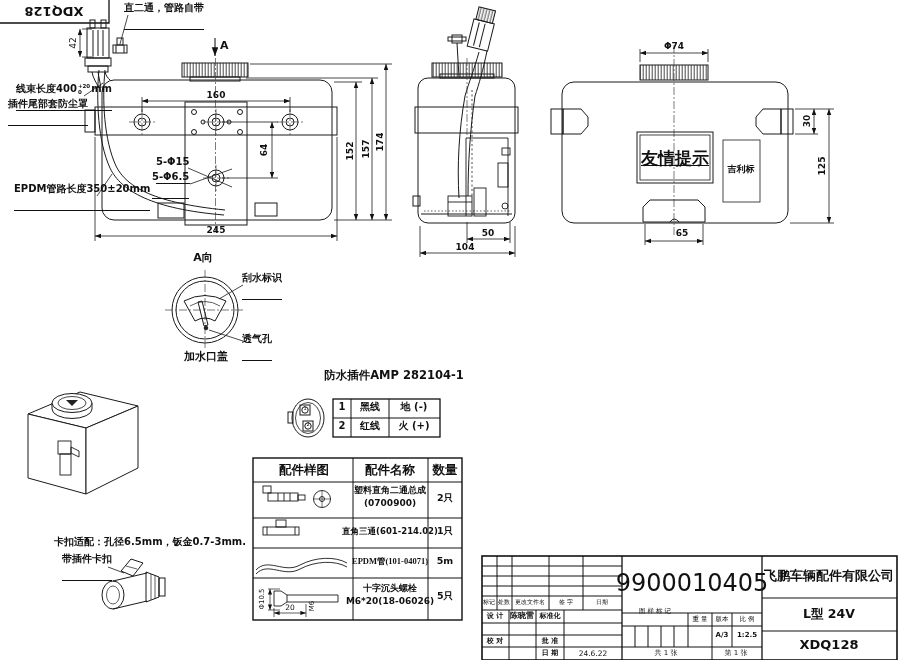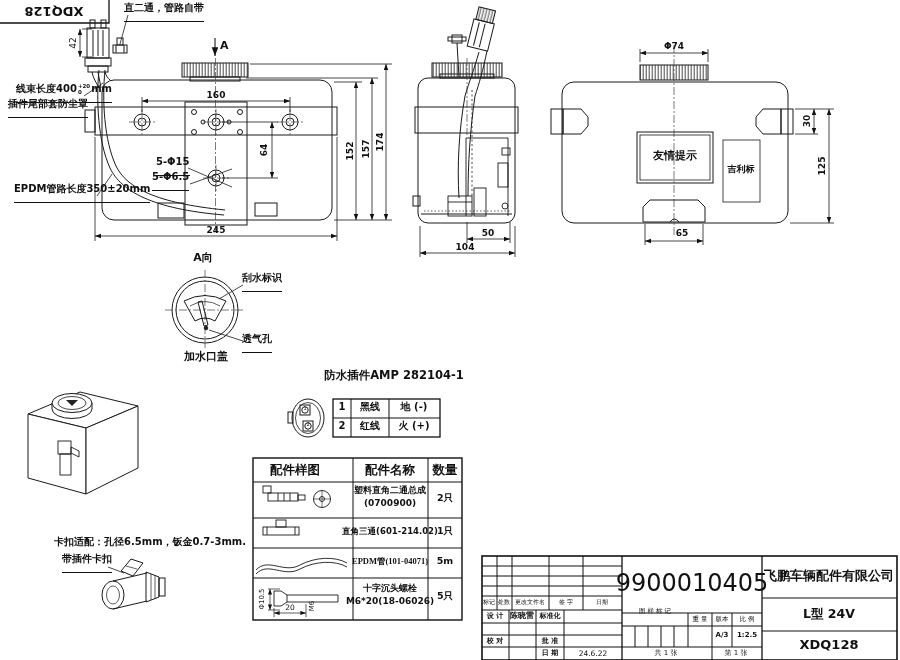--- a/index.html
+++ b/index.html
@@ -3,21 +3,21 @@
 <meta charset="utf-8">
 <style>
   html,body{margin:0;padding:0;background:#fff;}
   #sheet{position:relative;width:900px;height:660px;background:#fff;overflow:hidden;
          font-family:"DejaVu Sans","Liberation Sans",sans-serif;color:#111;}
   #lines{position:absolute;left:0;top:0;}
   .t{position:absolute;white-space:nowrap;color:#111;line-height:1.05;}
   .b{font-weight:bold;}
   .c{transform:translateX(-50%);}
   .rot{transform:translate(-50%,-50%) rotate(-90deg);}
-  .u{border-bottom:1px solid #111;padding-bottom:7px;}
+  .u{border-bottom:1px solid #111;padding-bottom:15px;}
   .flip{transform:translateX(-50%) rotate(180deg);transform-origin:center;}
   .stack{display:inline-flex;flex-direction:column;line-height:1;font-size:5.5px;margin:0 1px;}
 </style>
 </head>
 <body>
 
 <div id="sheet">
 
 <svg id="lines" width="900" height="660" viewBox="0 0 900 660">
   <defs>
@@ -356,42 +356,42 @@
 <span class="t b u" style="left:152px;top:172px;font-size:10px;">5-Φ6.5</span>
 <span class="t rot b" style="left:351px;top:151px;font-size:9px;">152</span>
 <span class="t rot b" style="left:367px;top:149px;font-size:9px;">157</span>
 <span class="t rot b" style="left:381px;top:142px;font-size:9px;">174</span>
 <span class="t c b" style="left:216px;top:226px;font-size:9px;">245</span>
 
 <span class="t c b" style="left:488px;top:229px;font-size:9px;">50</span>
 <span class="t c b" style="left:465px;top:243px;font-size:9px;">104</span>
 
 <span class="t c b" style="left:674px;top:42px;font-size:9px;">Φ74</span>
-<span class="t c b" style="left:675px;top:150px;font-size:11px;">友情提示</span>
+<span class="t c b" style="left:675px;top:150px;font-size:17px;text-decoration:underline;">友情提示</span>
 <span class="t c b" style="left:741px;top:165px;font-size:9px;">吉利标</span>
 <span class="t rot b" style="left:808px;top:121px;font-size:9px;">30</span>
 <span class="t rot b" style="left:823px;top:166px;font-size:9px;">125</span>
 <span class="t c b" style="left:674px;top:229px;font-size:9px;margin-left:8px;">65</span>
 
 <span class="t c b" style="left:203px;top:252px;font-size:11px;">A向</span>
 <span class="t b u" style="left:242px;top:273px;font-size:10px;">刮水标识</span>
 <span class="t b u" style="left:242px;top:334px;font-size:10px;">透气孔</span>
 <span class="t c b" style="left:206px;top:351px;font-size:11px;">加水口盖</span>
 
 <span class="t c b" style="left:394px;top:369px;font-size:11.5px;">防水插件AMP 282104-1</span>
 <span class="t c" style="left:305px;top:406px;font-size:5px;">1</span>
 <span class="t c" style="left:308px;top:422px;font-size:5px;">2</span>
 <span class="t c b" style="left:342px;top:402px;font-size:10px;">1</span>
 <span class="t c b" style="left:370px;top:402px;font-size:10px;">黑线</span>
 <span class="t c b" style="left:414px;top:402px;font-size:10px;">地 (-)</span>
 <span class="t c b" style="left:342px;top:421px;font-size:10px;">2</span>
 <span class="t c b" style="left:370px;top:421px;font-size:10px;">红线</span>
 <span class="t c b" style="left:414px;top:421px;font-size:10px;">火 (+)</span>
 
-<span class="t c b" style="left:295px;top:463px;font-size:12.5px;">配件样图</span>
+<span class="t c b" style="left:304px;top:463px;font-size:12.5px;">配件样图</span>
 <span class="t c b" style="left:390px;top:463px;font-size:12.5px;">配件名称</span>
 <span class="t c b" style="left:445px;top:463px;font-size:12.5px;">数量</span>
 <span class="t c b" style="left:390px;top:486px;font-size:9px;">塑料直角二通总成</span>
 <span class="t c b" style="left:390px;top:499px;font-size:9px;">(0700900)</span>
 <span class="t c b" style="left:445px;top:493px;font-size:9.5px;">2只</span>
 <span class="t c b" style="left:390px;top:527px;font-size:8.5px;">直角三通(601-214.02)</span>
 <span class="t c b" style="left:445px;top:526px;font-size:9.5px;">1只</span>
 <span class="t c b" style="left:390px;top:557px;font-size:8.5px;font-family:Liberation Serif, serif;">EPDM管(101-04071)</span>
 <span class="t c b" style="left:445px;top:556px;font-size:9.5px;">5m</span>
 <span class="t c b" style="left:390px;top:584px;font-size:9px;">十字沉头螺栓</span>

